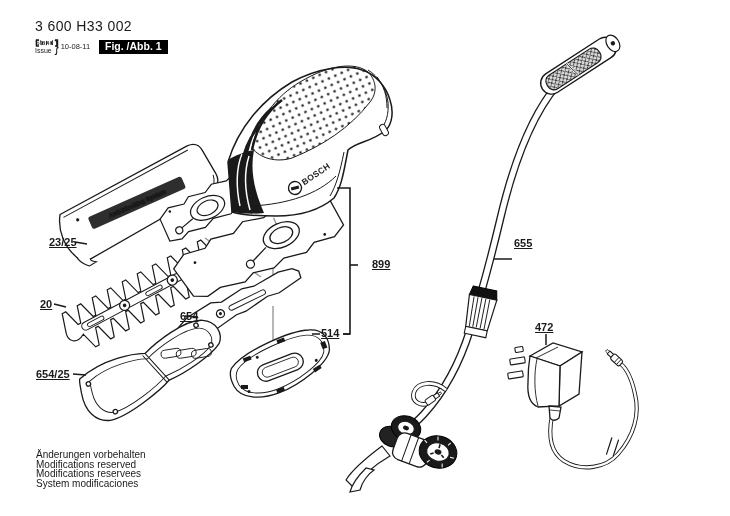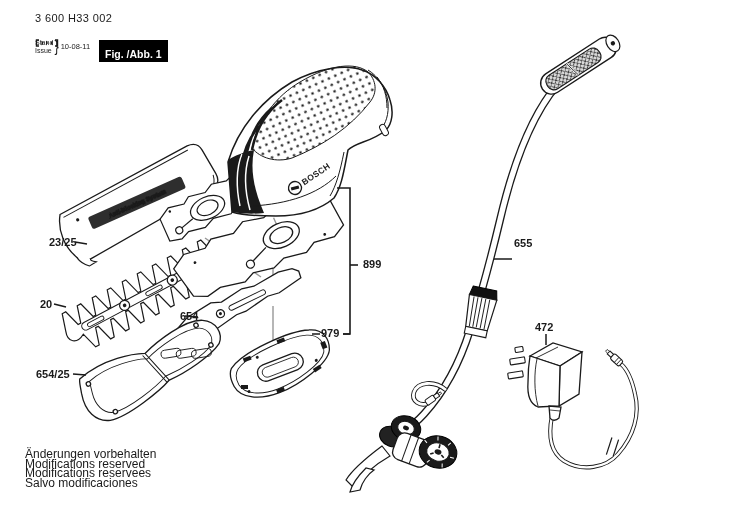--- a/index.html
+++ b/index.html
@@ -1,28 +1,28 @@
 <!DOCTYPE html>
 <html><head>
 <meta charset="utf-8">
 <style>
   html,body{margin:0;padding:0;background:#fff;}
   .stage{position:relative;width:730px;height:516px;background:#fff;overflow:hidden;
          font-family:"Liberation Sans",sans-serif;color:#1a1a1a;}
   .stage svg{position:absolute;left:0;top:0;}
-  .hdr{position:absolute;left:35px;top:12px;font-size:11px;letter-spacing:.4px;white-space:nowrap;}
+  .hdr{position:absolute;left:35px;top:18px;font-size:14px;letter-spacing:.4px;white-space:nowrap;}
   .rev{position:absolute;left:35px;top:39px;display:flex;align-items:center;gap:1px;}
   .rev .words{font-size:7px;line-height:7.5px;}
   .rev .brace{font-size:16px;font-weight:400;line-height:14px;transform:scaleX(.8);}
   .rev .right{display:flex;flex-direction:column;gap:1px;}
   .rev .date{font-size:7.5px;line-height:8px;}
   .figbox{position:absolute;left:99px;top:40px;background:#000;color:#fff;
-          font-size:10.5px;font-weight:bold;padding:8px 6px 2px 6px;white-space:nowrap;}
-  .plabel{position:absolute;font-size:11px;font-weight:bold;white-space:nowrap;}
-  .footer{position:absolute;left:25px;top:450px;font-size:12px;line-height:9.5px;}
+          font-size:10.5px;font-weight:bold;padding:0 6px 2px 6px;white-space:nowrap;}
+  .plabel{position:absolute;font-size:11px;font-weight:bold;white-space:nowrap;text-decoration:underline;}
+  .footer{position:absolute;left:36px;top:450px;font-size:10px;line-height:9.5px;}
 </style>
 </head>
 <body>
 
 <div class="stage">
 
   <svg width="730" height="516" viewBox="0 0 730 516">
     <defs>
       <pattern id="dotp" width="7" height="7" patternUnits="userSpaceOnUse" patternTransform="rotate(-24)">
         <circle cx="2.5" cy="2.5" r="1.25" fill="#1a1a1a"></circle>
@@ -258,24 +258,24 @@
       </svg>
       <div class="date">10-08-11</div>
     </div>
   </div>
   <div class="figbox">Fig. /Abb. 1</div>
 
   <div class="plabel" style="left:49px;top:236px;">23/25</div>
   <div class="plabel" style="left:40px;top:298px;">20</div>
   <div class="plabel" style="left:161px;top:310px;padding-left:19px;">654</div>
   <div class="plabel" style="left:36px;top:368px;text-align:right;">654/25</div>
-  <div class="plabel" style="left:345px;top:258px;padding-left:18px;">899</div>
-  <div class="plabel" style="left:321px;top:327px;">979</div>
+  <div class="plabel" style="left:354px;top:258px;padding-left:18px;">899</div>
+  <div class="plabel" style="left:321px;top:327px;">514</div>
   <div class="plabel" style="left:514px;top:237px;">655</div>
   <div class="plabel" style="left:535px;top:321px;">472</div>
 
   <div class="footer">
     <div>Änderungen vorbehalten</div>
     <div>Modifications reserved</div>
     <div>Modifications reservees</div>
-    <div>Salvo modificaciones</div>
+    <div>System modificaciones</div>
   </div>
 </div>
 
 </body></html>

